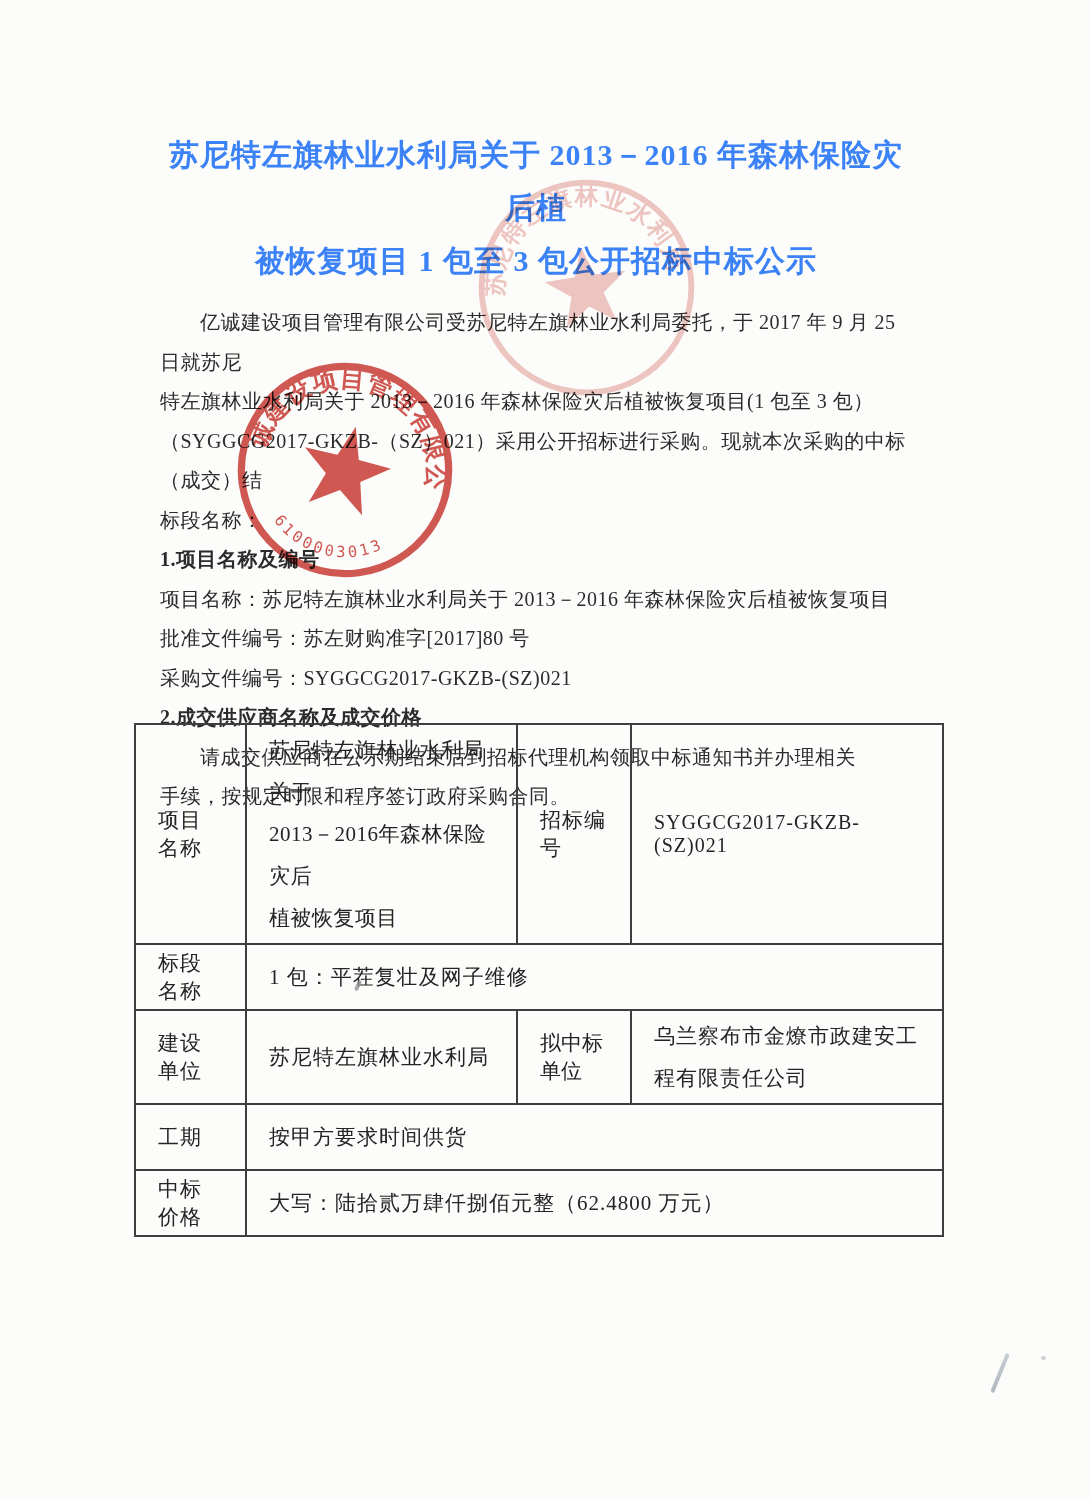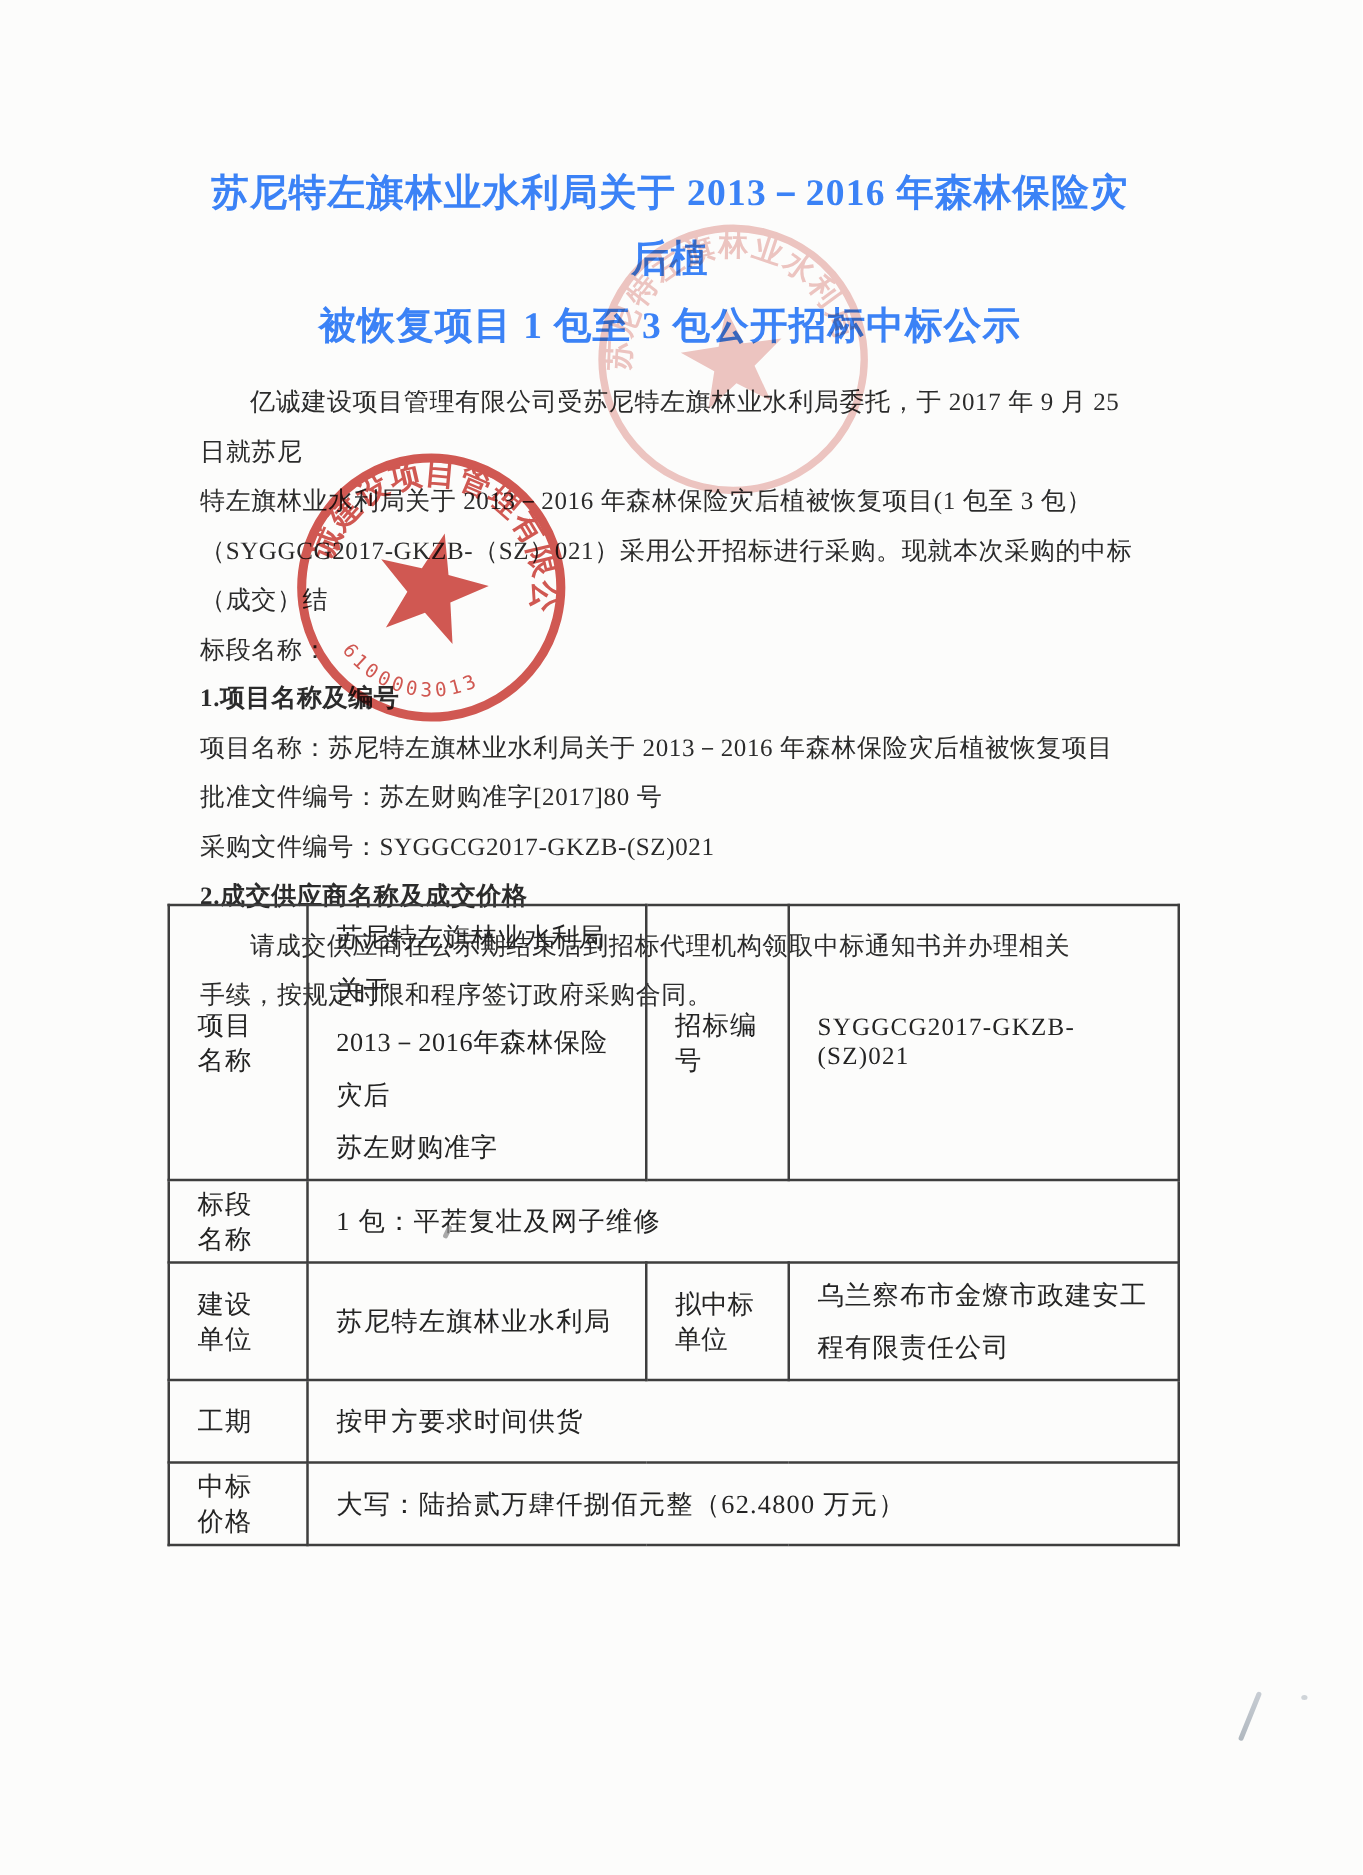--- a/index.html
+++ b/index.html
@@ -87,21 +87,21 @@
         <col style="width:271px">
         <col style="width:114px">
         <col style="width:312px">
     </colgroup>
     <tbody>
       <tr style="height:128px;">
         <td>项目名称</td>
         <td class="cell-lines">
           <div>苏尼特左旗林业水利局关于</div>
           <div>2013－2016年森林保险灾后</div>
-          <div>苏左财购准字</div>
+          <div>植被恢复项目</div>
         </td>
         <td>招标编号</td>
         <td class="code-cell">SYGGCG2017-GKZB-(SZ)021</td>
       </tr>
       <tr style="height:62px;margin-top:44px;">
         <td>标段名称</td>
         <td colspan="3">1 包：平茬复壮及网子维修</td>
       </tr>
       <tr style="height:84px;">
         <td>建设单位</td>

